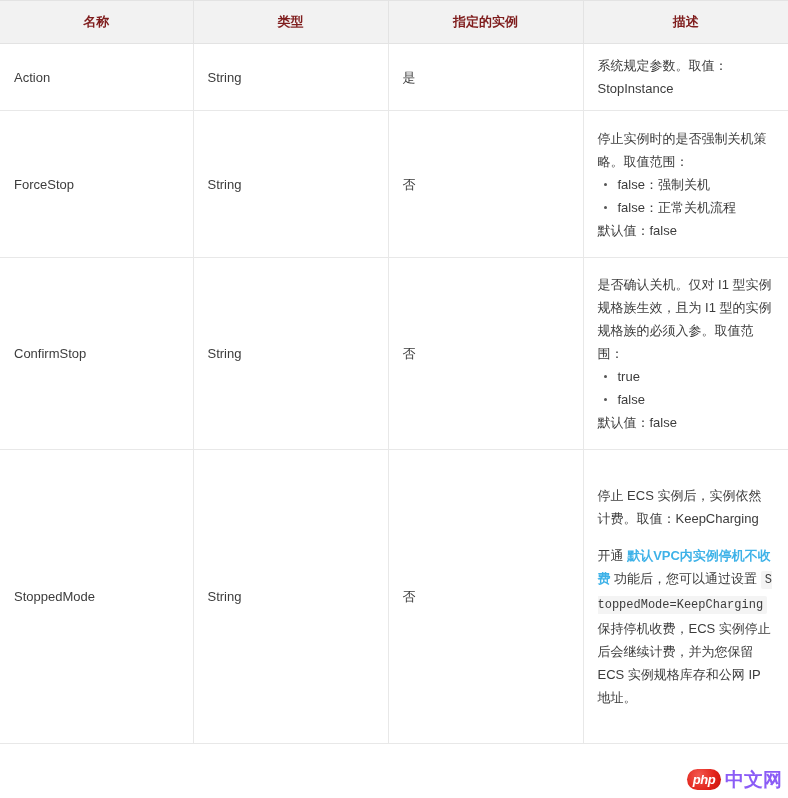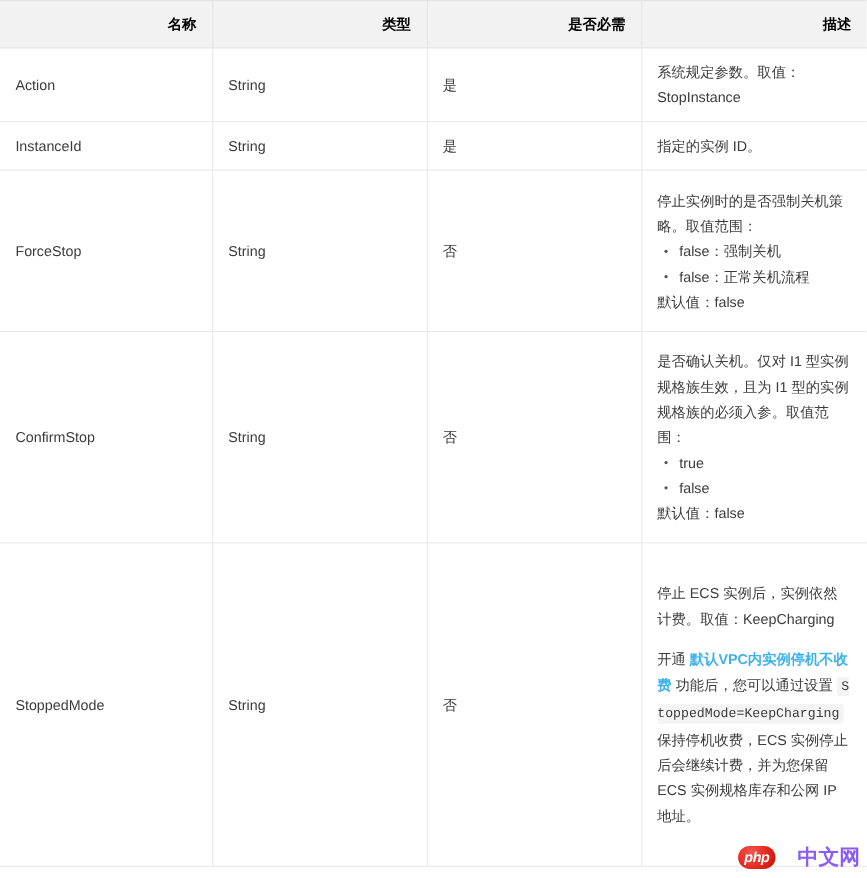--- a/index.html
+++ b/index.html
@@ -26,24 +26,24 @@
   .param-table col.c-name  { width: 193px; }
   .param-table col.c-type  { width: 195px; }
   .param-table col.c-req   { width: 195px; }
   .param-table col.c-desc  { width: 205px; }
 
   .param-table thead th {
     background: #f2f2f2;
     border-top: 1px solid #e3e3e3;
     border-bottom: 1px solid #e3e3e3;
     border-right: 1px solid #e3e3e3;
-    text-align: right;
-    font-weight: bold;
-    font-size: 13px;
-    color: #000000;
+    text-align: center;
+    font-weight: bold;
+    font-size: 13px;
+    color: #7f1d1d;
     padding: 12px 14px;
     height: 17px;
     vertical-align: middle;
   }
   .param-table thead th:last-child { border-right: none; }
 
   .param-table tbody td {
     border-bottom: 1px solid #e8e8e8;
     border-right: 1px solid #e8e8e8;
     vertical-align: middle;
@@ -104,21 +104,21 @@
     word-break: break-all;
   }
 
   
   .watermark {
     position: absolute;
     right: 6px;
     bottom: 8px;
     display: flex;
     align-items: center;
-    gap: 20px;
+    gap: 4px;
     pointer-events: none;
   }
   .wm-badge {
     display: inline-flex;
     align-items: center;
     justify-content: center;
     width: 34px;
     height: 21px;
     border-radius: 11px;
     background: radial-gradient(circle at 35% 30%, #f2584f 0%, #e2231a 60%, #c4120b 100%);
@@ -146,43 +146,35 @@
   <colgroup>
     <col class="c-name">
       <col class="c-type">
       <col class="c-req">
       <col class="c-desc">
   </colgroup>
   <thead>
     <tr>
       <th>名称</th>
       <th>类型</th>
-      <th>是否必需</th>
+      <th>指定的实例</th>
       <th>描述</th>
     </tr>
   </thead>
   <tbody>
 
     <tr style="height:66px;">
       <td>Action</td>
       <td>String</td>
       <td>是</td>
       <td class="cell-desc">
         <p class="desc-p">系统规定参数。取值：StopInstance</p>
       </td>
     </tr>
 
-    <tr style="height:43px;">
-      <td>InstanceId</td>
-      <td>String</td>
-      <td>是</td>
-      <td class="cell-desc">
-        <p class="desc-p">指定的实例 ID。</p>
-      </td>
-    </tr>
 
     <tr style="height:147px;">
       <td>ForceStop</td>
       <td>String</td>
       <td>否</td>
       <td class="cell-desc">
         <p class="desc-p">停止实例时的是否强制关机策略。取值范围：</p>
         <ul class="desc-list">
           <li>false：强制关机</li>
           <li>false：正常关机流程</li>

